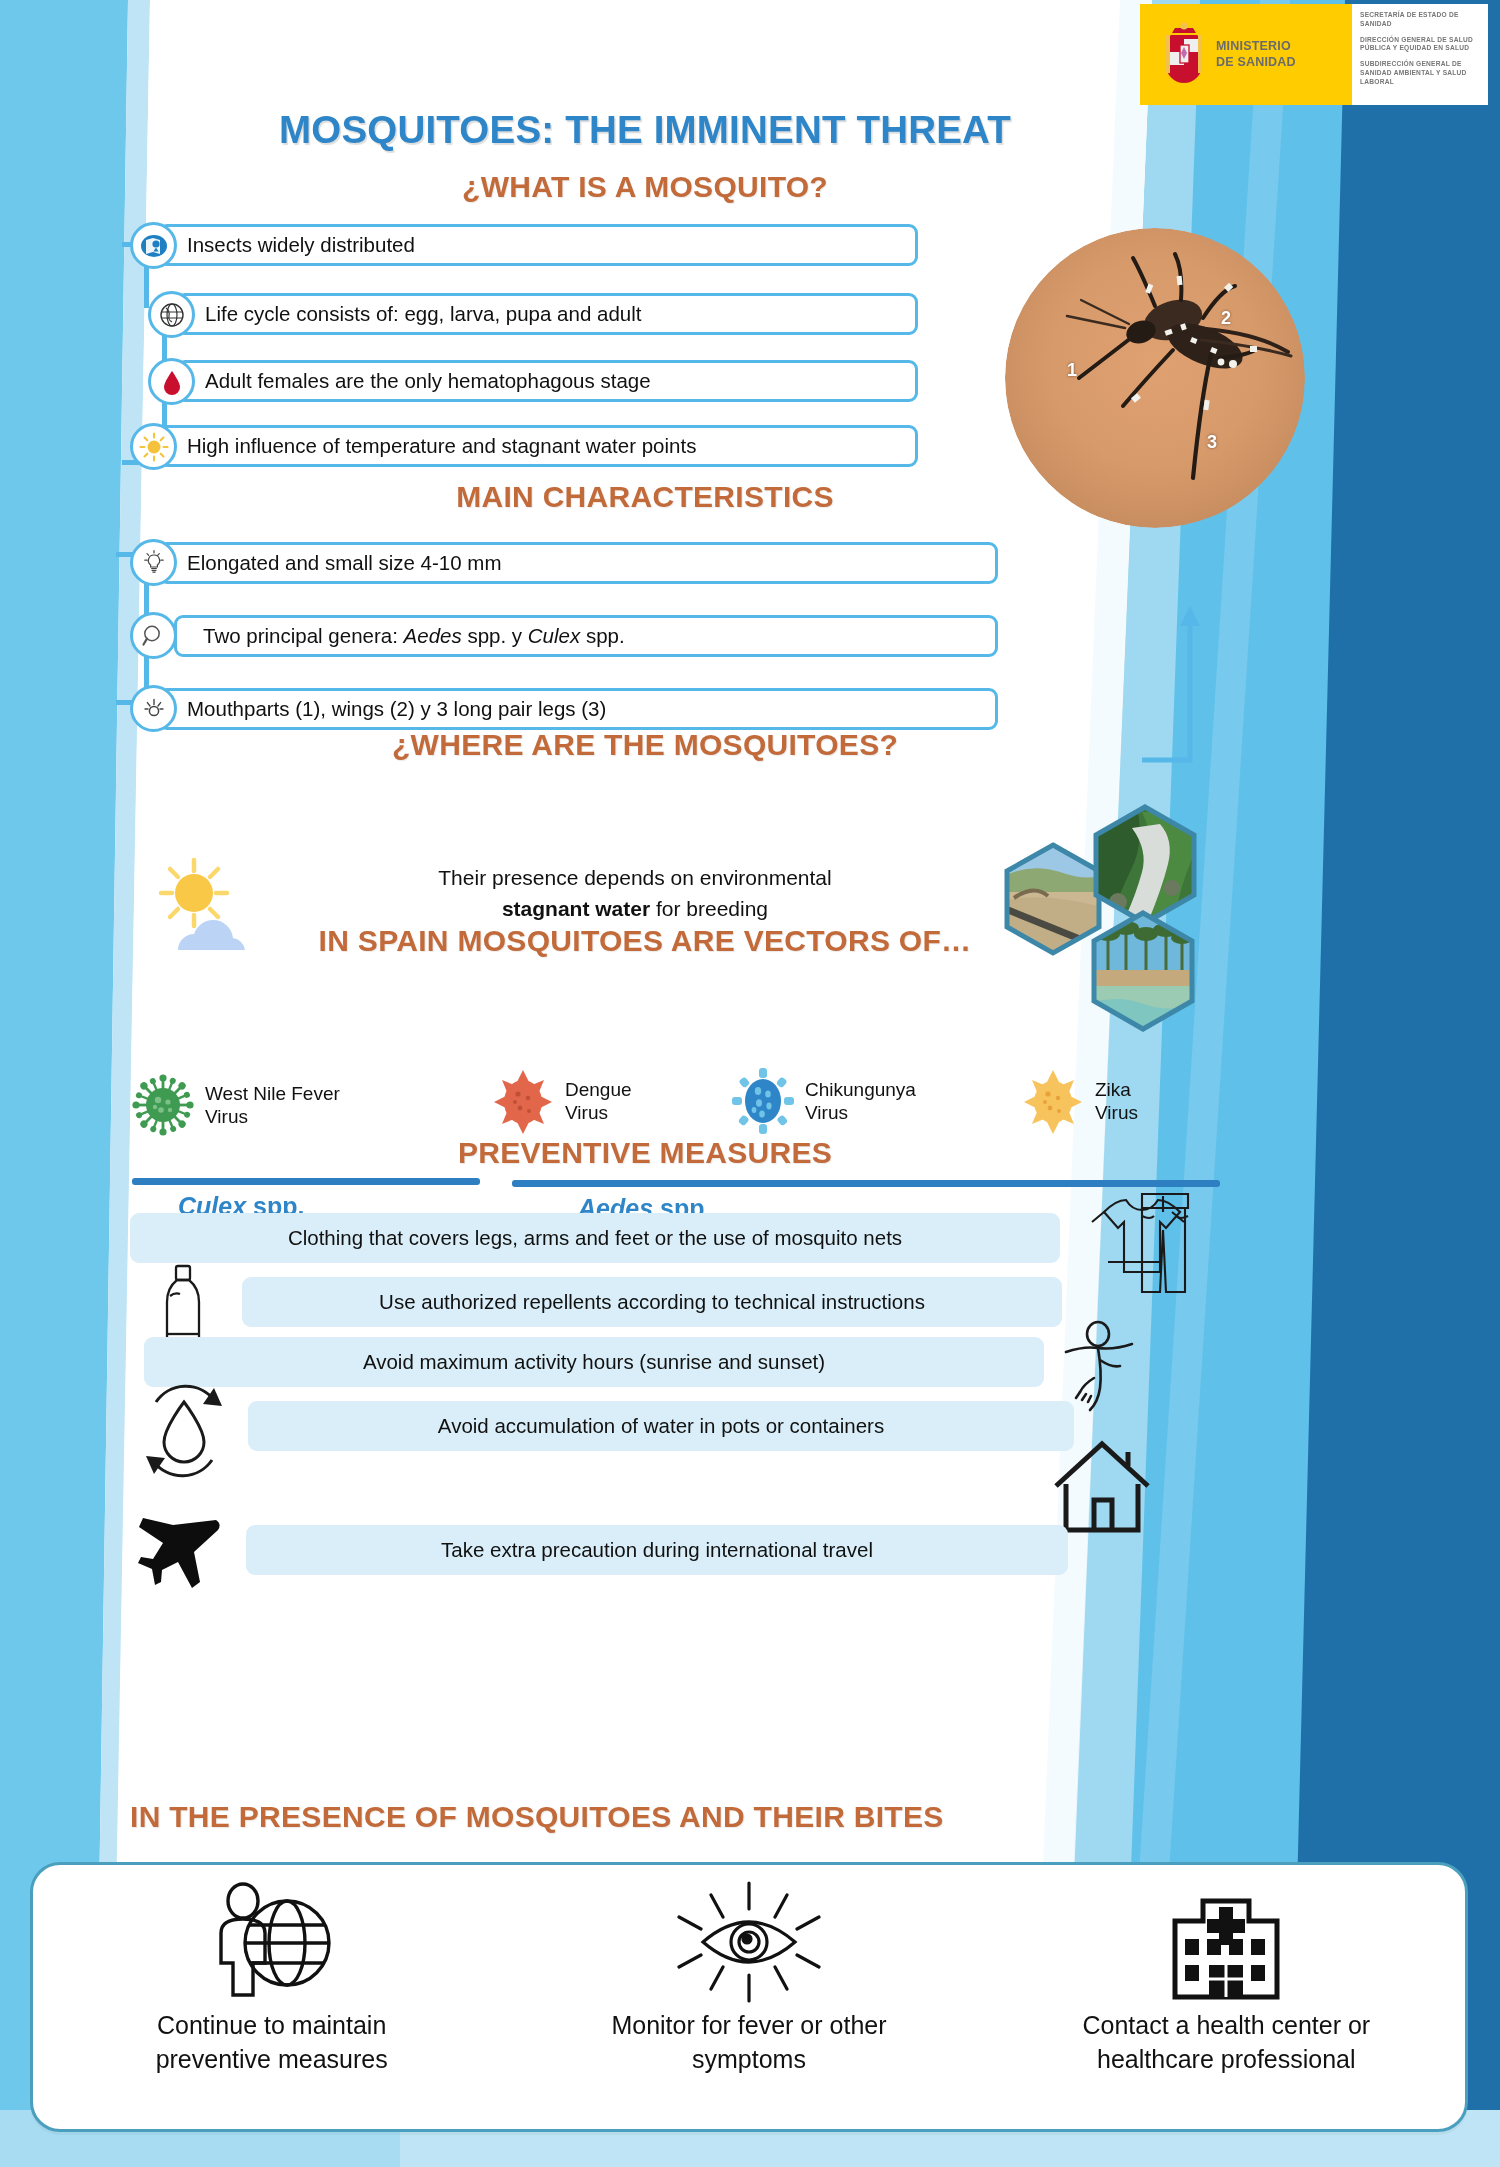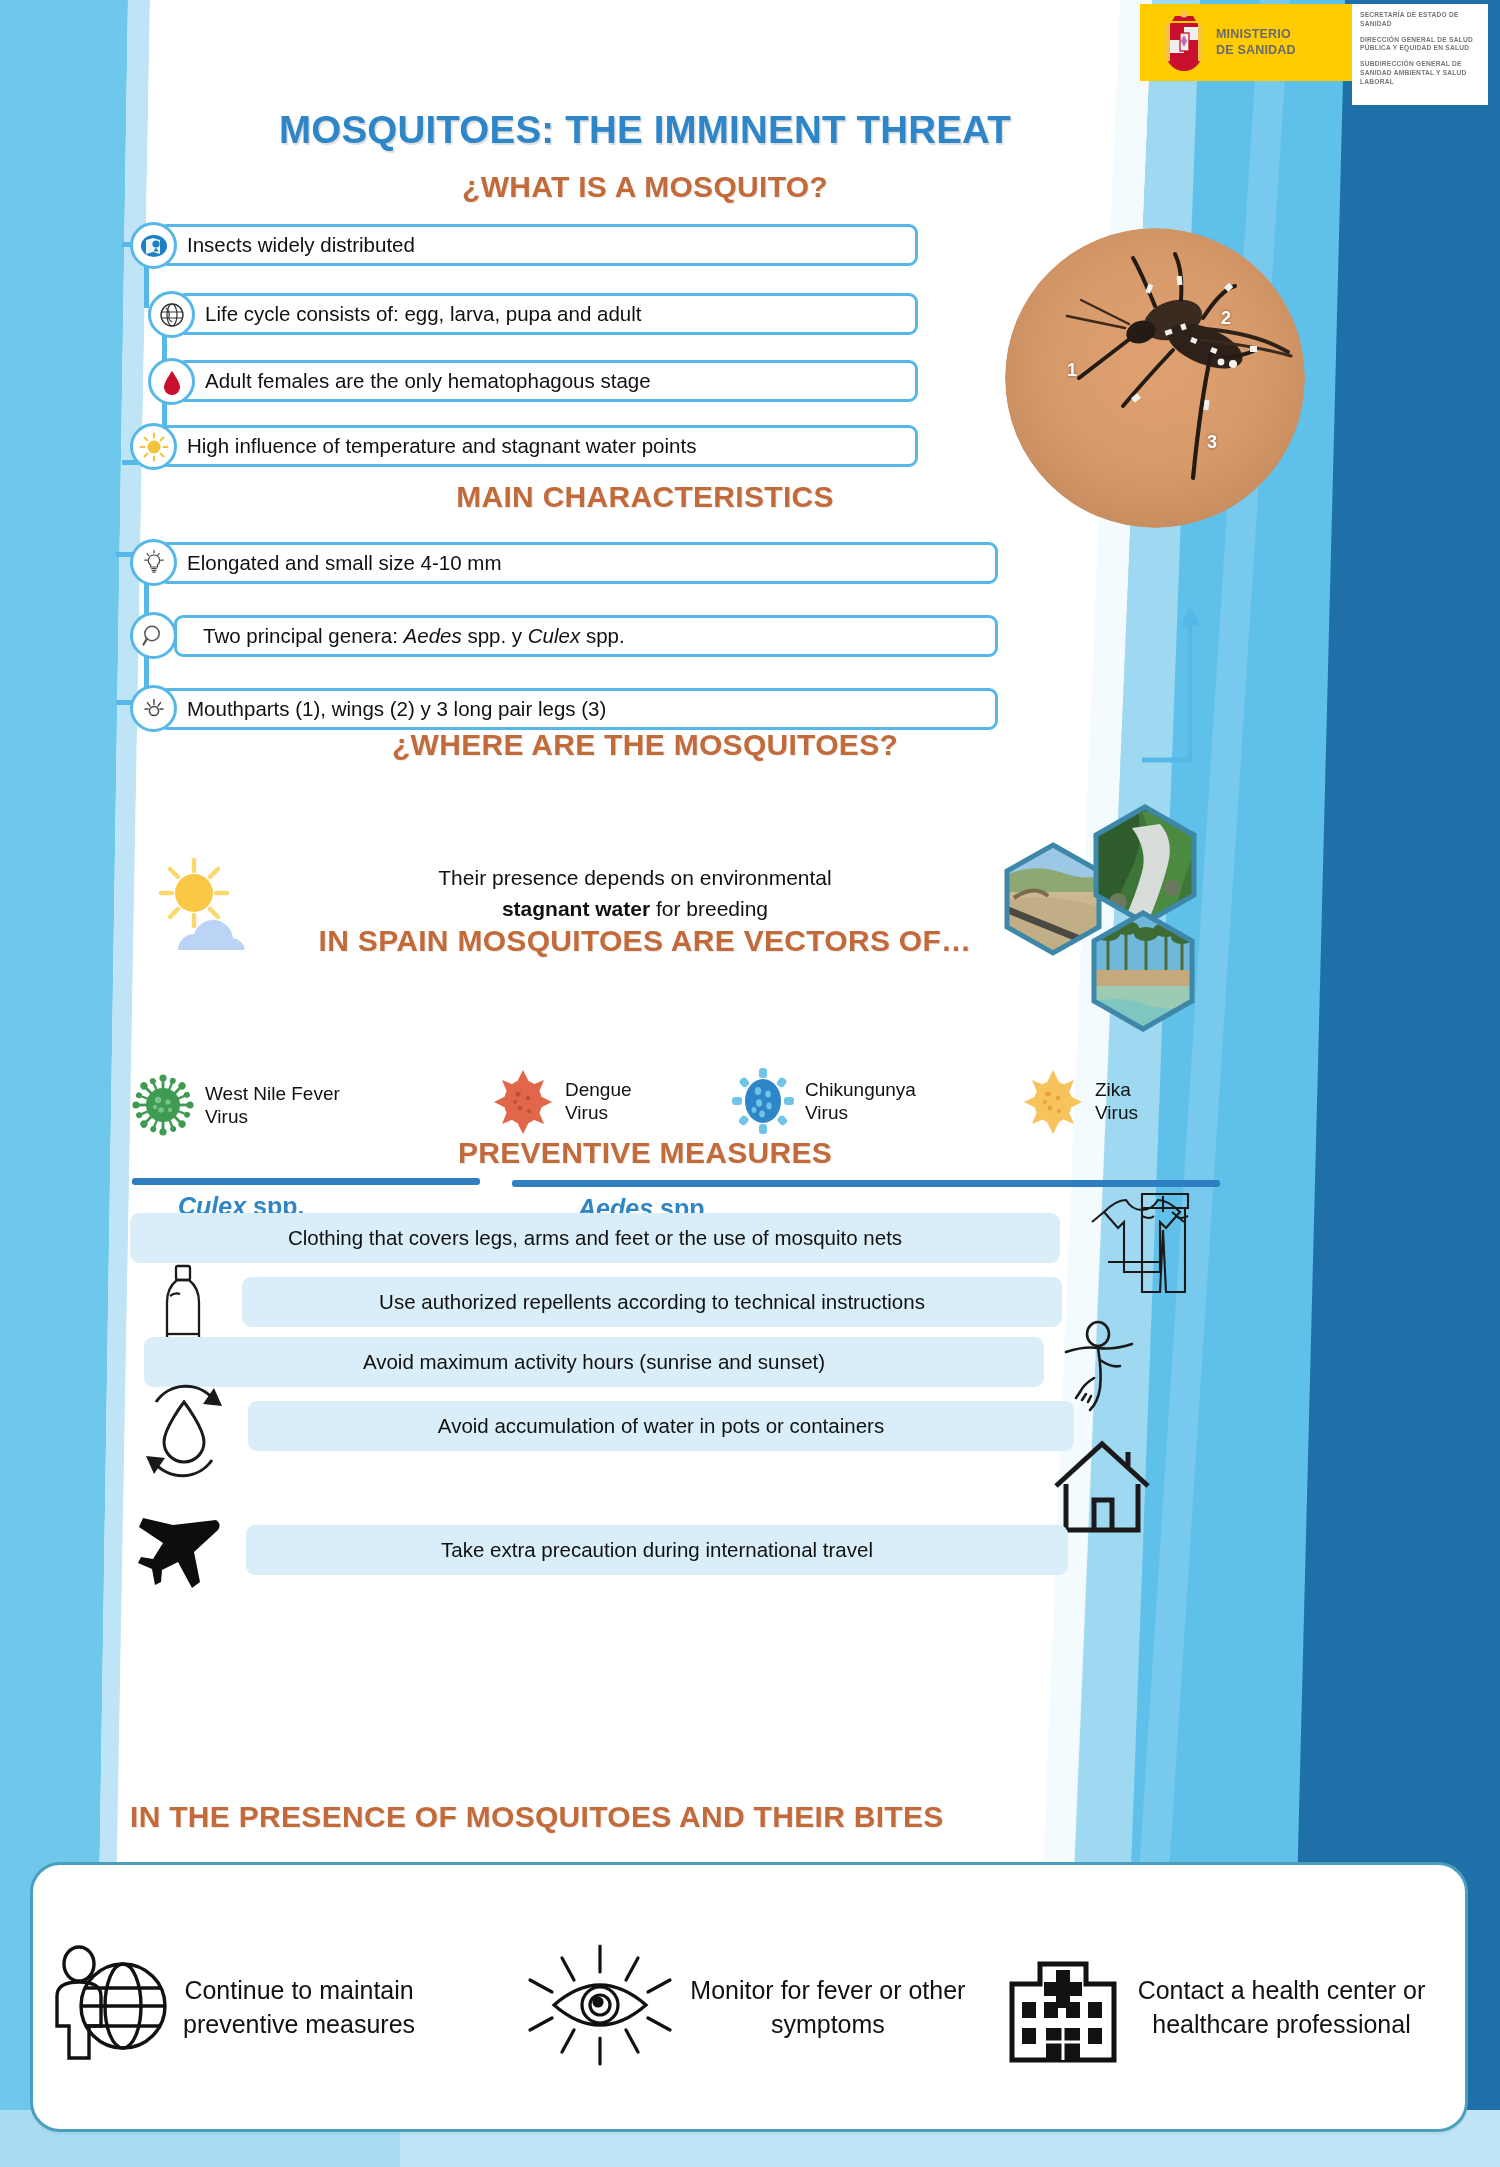--- a/index.html
+++ b/index.html
@@ -27,21 +27,21 @@
     z-index: 5;
   }
 
   
   #logo {
     position: absolute; right: 12px; top: 4px;
     width: 348px; height: 101px;
     display: flex; z-index: 8;
   }
   #logo .yellow {
-    width: 212px; height: 77px; background: #FFCC00;
+    width: 212px; height: 101px; background: #FFCC00;
     display: flex; align-items: center; gap: 6px; padding-left: 18px;
   }
   #logo .crest { width: 52px; height: 68px; }
   #logo .mlabel {
     font-size: 12.5px; font-weight: bold; color: #6b6b6b;
     line-height: 1.25; letter-spacing: .2px;
   }
   #logo .white {
     width: 136px; height: 101px; background: #ffffff;
     padding: 7px 4px 0 8px;
@@ -147,21 +147,21 @@
     text-shadow: 1px 1px 1px rgba(190,190,190,.35);
   }
   #card {
     position: absolute; left: 30px; top: 1862px;
     width: 1438px; height: 270px;
     background: #fff; border: 3px solid #4B9FBE; border-radius: 30px;
     display: flex; z-index: 9;
     box-shadow: 0 3px 0 rgba(0,0,0,.04);
   }
   .card-col {
-    flex: 1; display: flex; flex-direction: row;
+    flex: 1; display: flex; flex-direction: column;
     align-items: center; justify-content: flex-start; padding-top: 16px;
   }
   .card-col .cicon { height: 122px; display:flex; align-items:center; }
   .card-col .clabel {
     margin-top: 6px; text-align: center; font-size: 25px; color: #111;
     line-height: 1.35;
   }
 
   svg { display: block; }
 </style>

